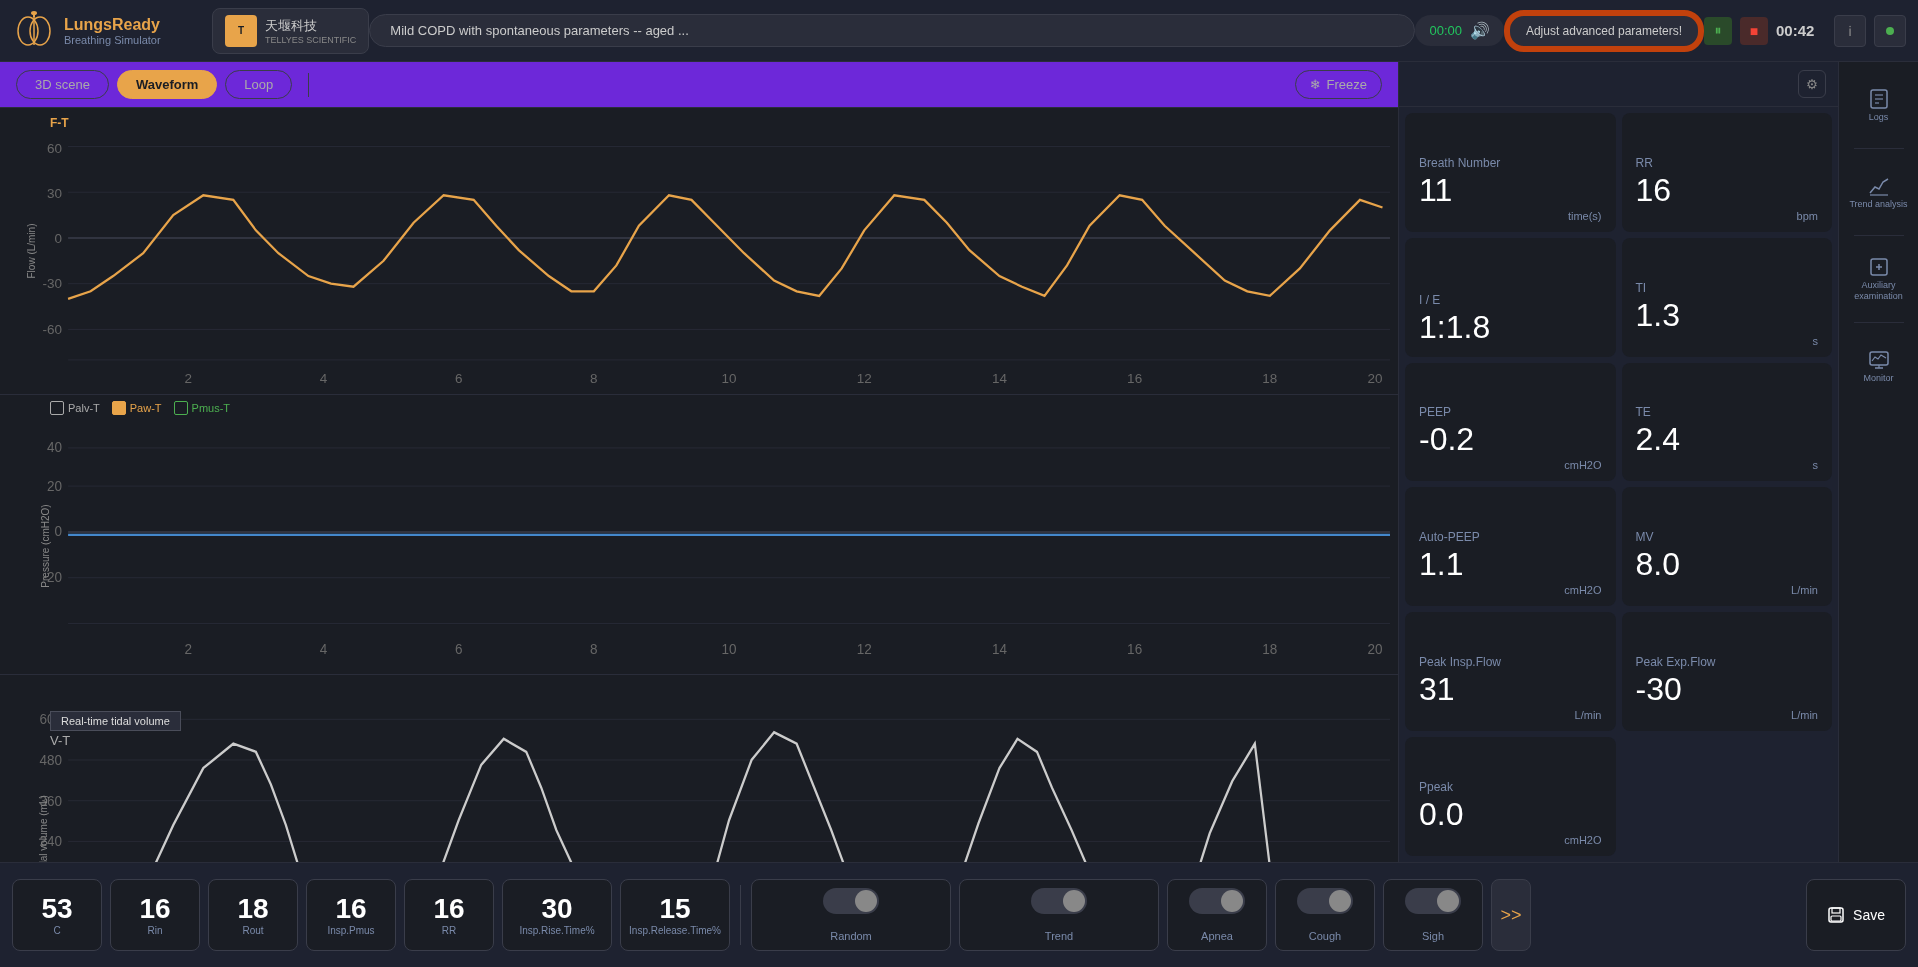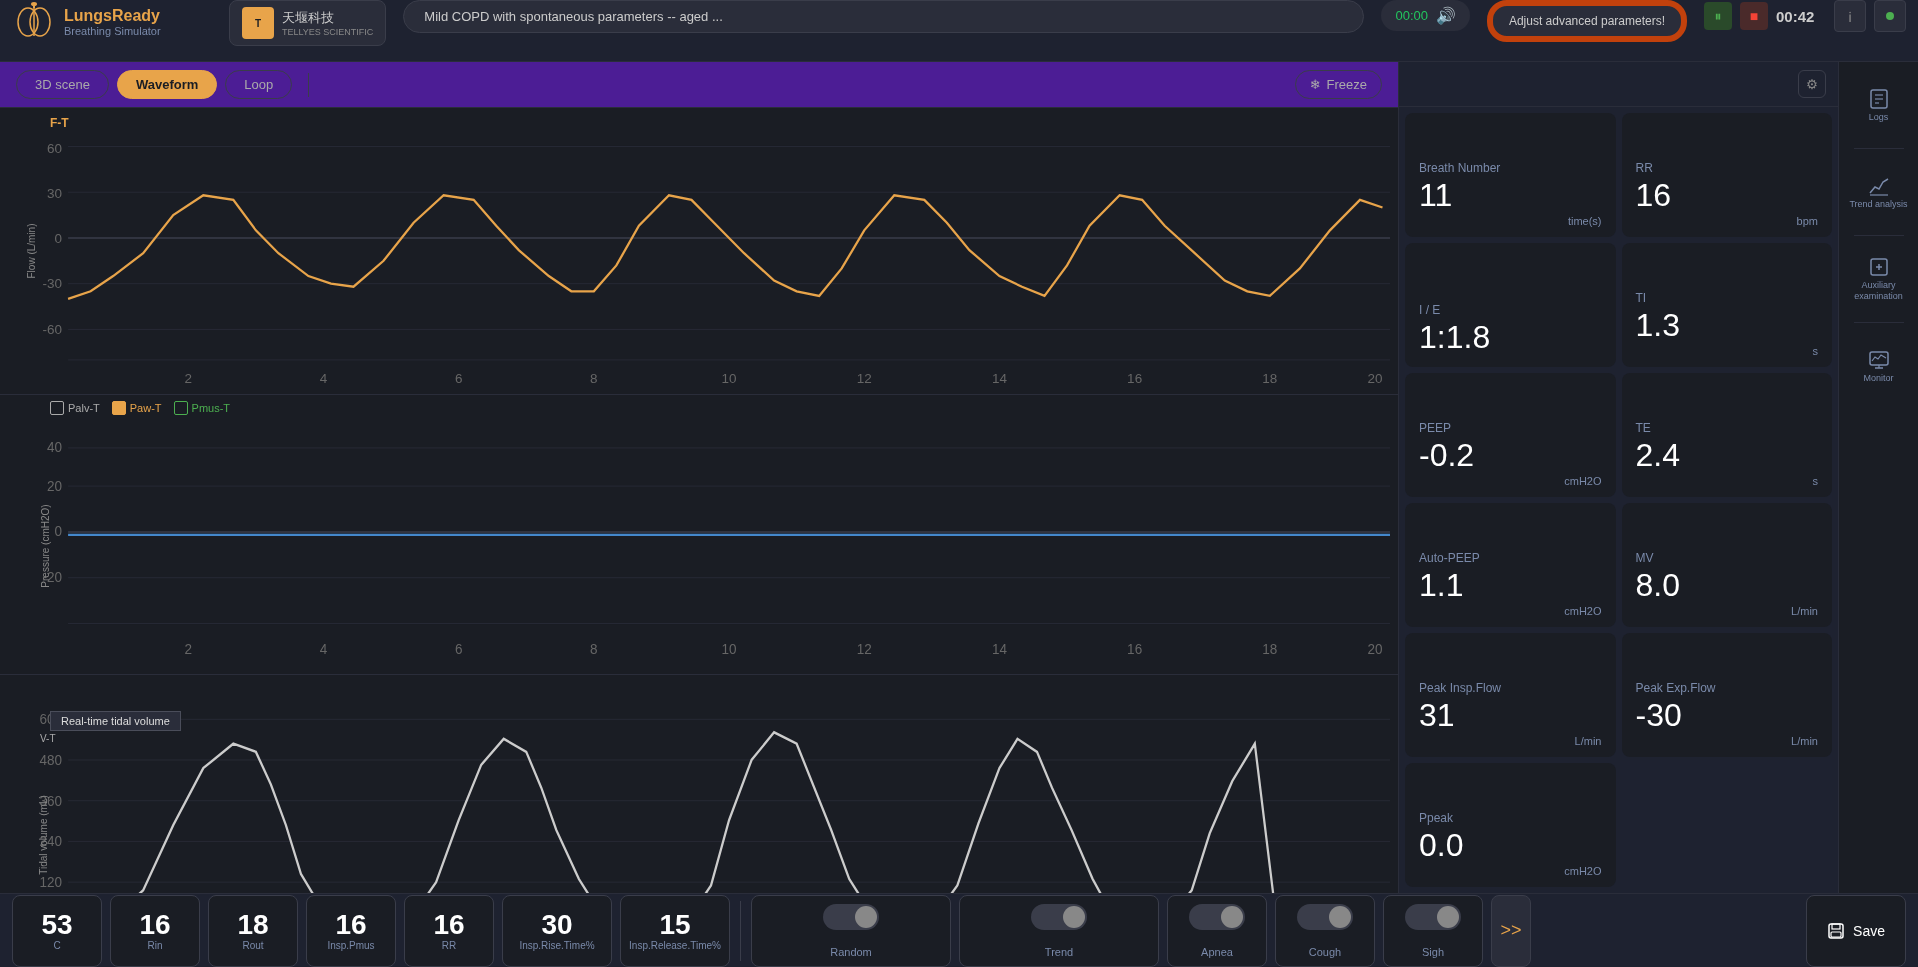--- a/index.html
+++ b/index.html
@@ -12,23 +12,23 @@
       overflow: hidden;
       display: flex;
       flex-direction: column;
     }
 
     
     .header {
       background: #1e2230;
       height: 62px;
       display: flex;
-      align-items: flex-start;
+      align-items: center;
       padding: 0 12px;
-      gap: 17px;
+      gap: 0;
       border-bottom: 1px solid #2a2d3a;
       flex-shrink: 0;
     }
     .logo-section {
       display: flex;
       align-items: center;
       gap: 8px;
       min-width: 200px;
     }
     .logo-icon {
@@ -174,21 +174,21 @@
       flex: 1;
       display: flex;
       flex-direction: column;
       background: #1a1d24;
     }
 
     
     .tab-bar {
       display: flex;
       align-items: center;
-      background: #4c1d95;
+      background: #6d28d9;
       padding: 8px 16px;
       gap: 8px;
       border-bottom: 1px solid #2a2d3a;
       flex-shrink: 0;
     }
     .tab-btn {
       padding: 6px 18px;
       border-radius: 20px;
       border: 1px solid #3a3d4a;
       background: transparent;
@@ -377,21 +377,21 @@
     }
     .nav-divider {
       width: 50px;
       height: 1px;
       background: #2a2d3a;
       margin: 4px 0;
     }
 
     
     .bottom-bar {
-      height: 74px;
+      height: 105px;
       background: #1e2230;
       border-top: 1px solid #2a2d3a;
       display: flex;
       align-items: center;
       gap: 8px;
       padding: 0 12px;
       flex-shrink: 0;
     }
     .param-control {
       display: flex;
@@ -638,21 +638,21 @@
           <text x="840" y="150" fill="#666" font-size="9" text-anchor="middle">18</text>
           <text x="910" y="150" fill="#666" font-size="9" text-anchor="middle">20</text>
 
           <line x1="40" y1="72" x2="920" y2="72" stroke="#4488cc" stroke-width="1.5"></line>
         </svg>
       </div>
 
       <div class="chart-container" style="flex: 2.5; position:relative;">
         <span class="chart-y-label">Tidal volume (mL)</span>
         <div class="vt-label">Real-time tidal volume</div>
-        <span style="position:absolute; top:36px; left:40px; font-size:10px; color:#aaa; margin-top:22px;">V-T</span>
+        <span style="position:absolute; top:36px; left:50px; font-size:13px; color:#aaa; margin-top:22px;">V-T</span>
         <svg class="chart-svg" viewBox="0 0 920 190" preserveAspectRatio="none" style="margin-top:20px;">
           <line x1="40" y1="10" x2="920" y2="10" stroke="#2a2d3a" stroke-width="0.5"></line>
           <line x1="40" y1="35" x2="920" y2="35" stroke="#2a2d3a" stroke-width="0.5"></line>
           <line x1="40" y1="60" x2="920" y2="60" stroke="#2a2d3a" stroke-width="0.5"></line>
           <line x1="40" y1="85" x2="920" y2="85" stroke="#2a2d3a" stroke-width="0.5"></line>
           <line x1="40" y1="110" x2="920" y2="110" stroke="#2a2d3a" stroke-width="0.5"></line>
           <line x1="40" y1="140" x2="920" y2="140" stroke="#3a3d4a" stroke-width="1"></line>
           <line x1="40" y1="165" x2="920" y2="165" stroke="#2a2d3a" stroke-width="0.5"></line>
           <text x="36" y="13" fill="#666" font-size="9" text-anchor="end">600</text>
           <text x="36" y="38" fill="#666" font-size="9" text-anchor="end">480</text>

